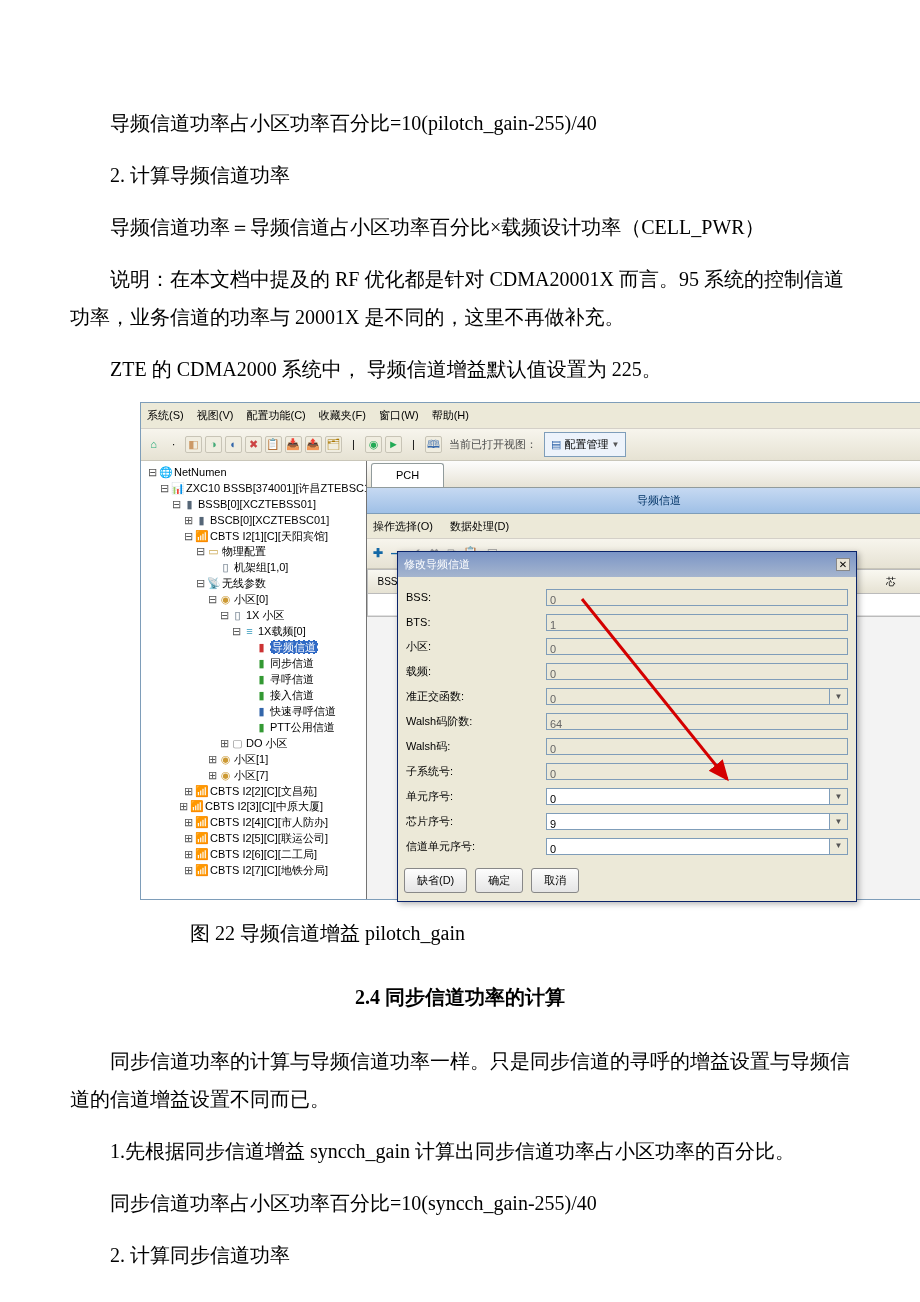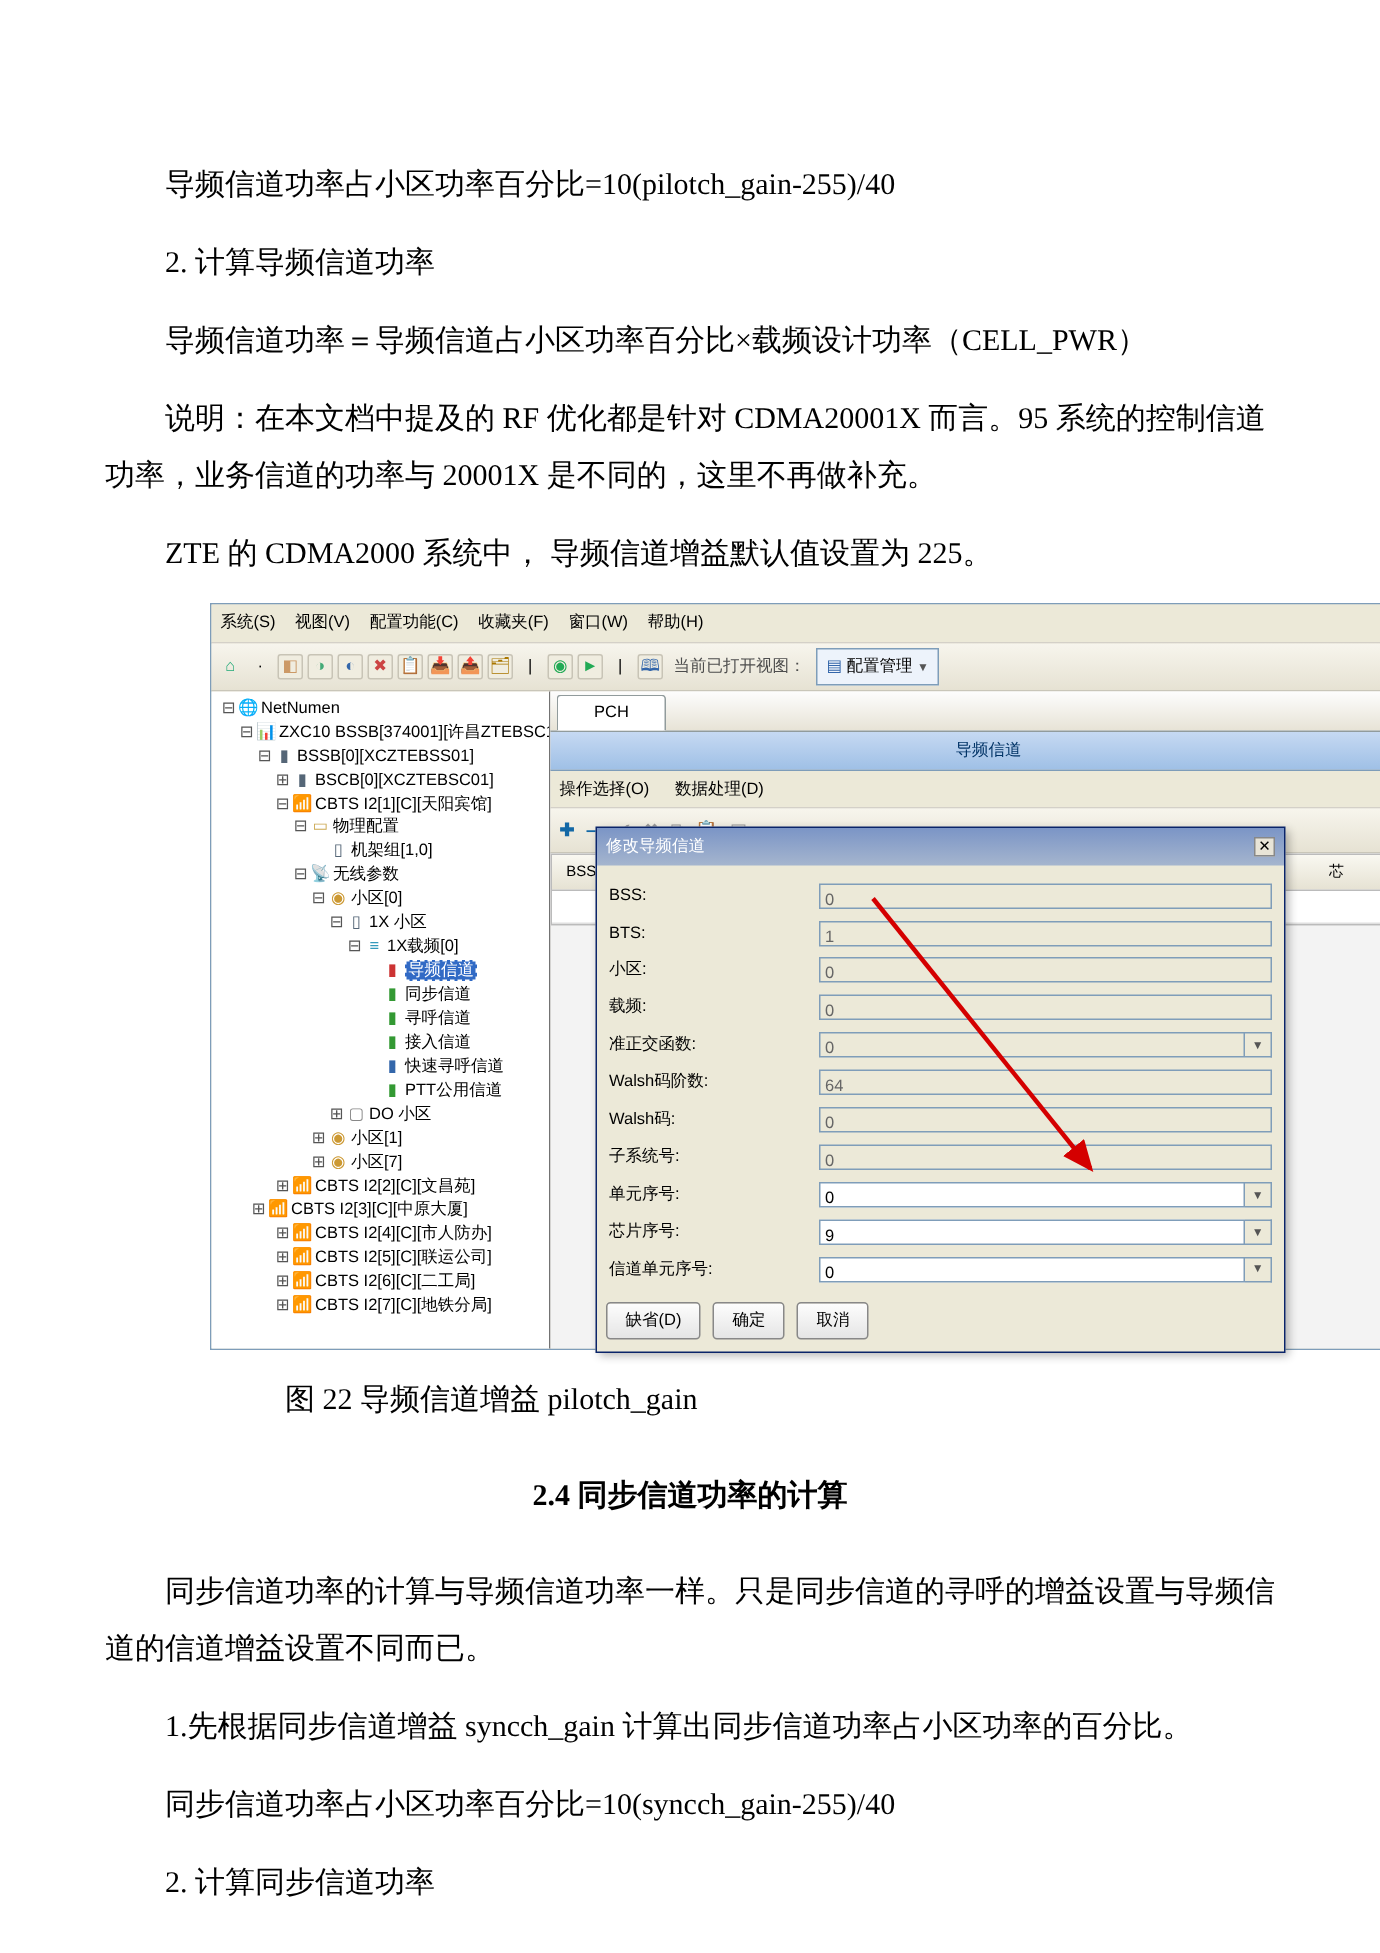--- a/index.html
+++ b/index.html
@@ -189,21 +189,21 @@
       <div class="tnode" style="margin-left:96px"><span class="ti"> </span><span class="ticn" style="color:#c33;">▮</span><span class="sel">导频信道</span></div>
       <div class="tnode" style="margin-left:96px"><span class="ti"> </span><span class="ticn" style="color:#393;">▮</span><span>同步信道</span></div>
       <div class="tnode" style="margin-left:96px"><span class="ti"> </span><span class="ticn" style="color:#393;">▮</span><span>寻呼信道</span></div>
       <div class="tnode" style="margin-left:96px"><span class="ti"> </span><span class="ticn" style="color:#393;">▮</span><span>接入信道</span></div>
       <div class="tnode" style="margin-left:96px"><span class="ti"> </span><span class="ticn" style="color:#36a;">▮</span><span>快速寻呼信道</span></div>
       <div class="tnode" style="margin-left:96px"><span class="ti"> </span><span class="ticn" style="color:#393;">▮</span><span>PTT公用信道</span></div>
       <div class="tnode" style="margin-left:72px"><span class="ti">⊞</span><span class="ticn" style="color:#888;">▢</span><span>DO 小区</span></div>
       <div class="tnode" style="margin-left:60px"><span class="ti">⊞</span><span class="ticn" style="color:#c93;">◉</span><span>小区[1]</span></div>
       <div class="tnode" style="margin-left:60px"><span class="ti">⊞</span><span class="ticn" style="color:#c93;">◉</span><span>小区[7]</span></div>
       <div class="tnode" style="margin-left:36px"><span class="ti">⊞</span><span class="ticn" style="color:#3a6;">📶</span><span>CBTS I2[2][C][文昌苑]</span></div>
-      <div class="tnode" style="margin-left:20px"><span class="ti">⊞</span><span class="ticn" style="color:#3a6;">📶</span><span>CBTS I2[3][C][中原大厦]</span></div>
+      <div class="tnode" style="margin-left:31px"><span class="ti">⊞</span><span class="ticn" style="color:#3a6;">📶</span><span>CBTS I2[3][C][中原大厦]</span></div>
       <div class="tnode" style="margin-left:36px"><span class="ti">⊞</span><span class="ticn" style="color:#3a6;">📶</span><span>CBTS I2[4][C][市人防办]</span></div>
       <div class="tnode" style="margin-left:36px"><span class="ti">⊞</span><span class="ticn" style="color:#3a6;">📶</span><span>CBTS I2[5][C][联运公司]</span></div>
       <div class="tnode" style="margin-left:36px"><span class="ti">⊞</span><span class="ticn" style="color:#3a6;">📶</span><span>CBTS I2[6][C][二工局]</span></div>
       <div class="tnode" style="margin-left:36px"><span class="ti">⊞</span><span class="ticn" style="color:#3a6;">📶</span><span>CBTS I2[7][C][地铁分局]</span></div>
     </div>
 
     <div class="right-pane">
       <div class="tabstrip">
         <div class="tab">PCH</div>
       </div>

